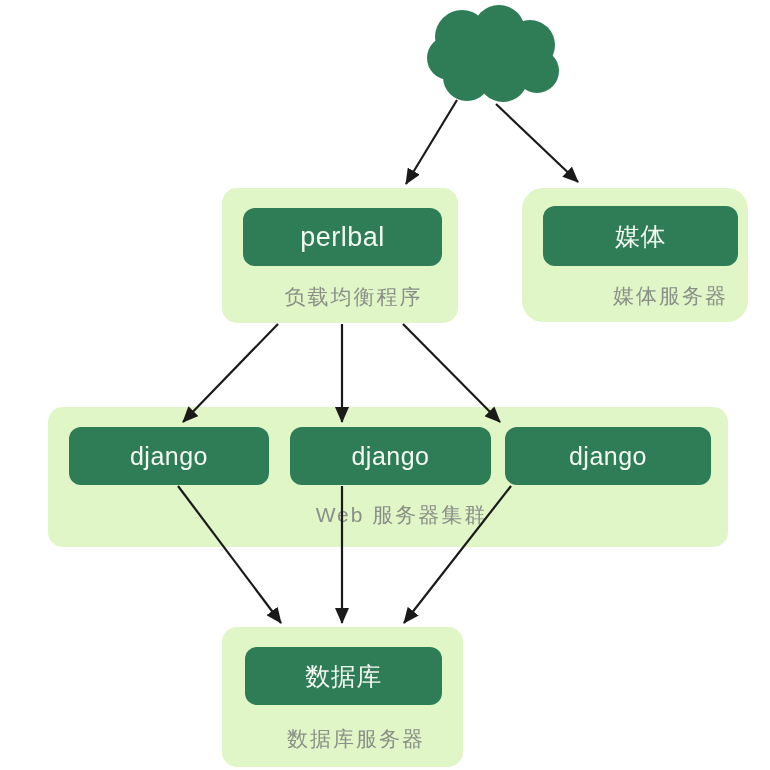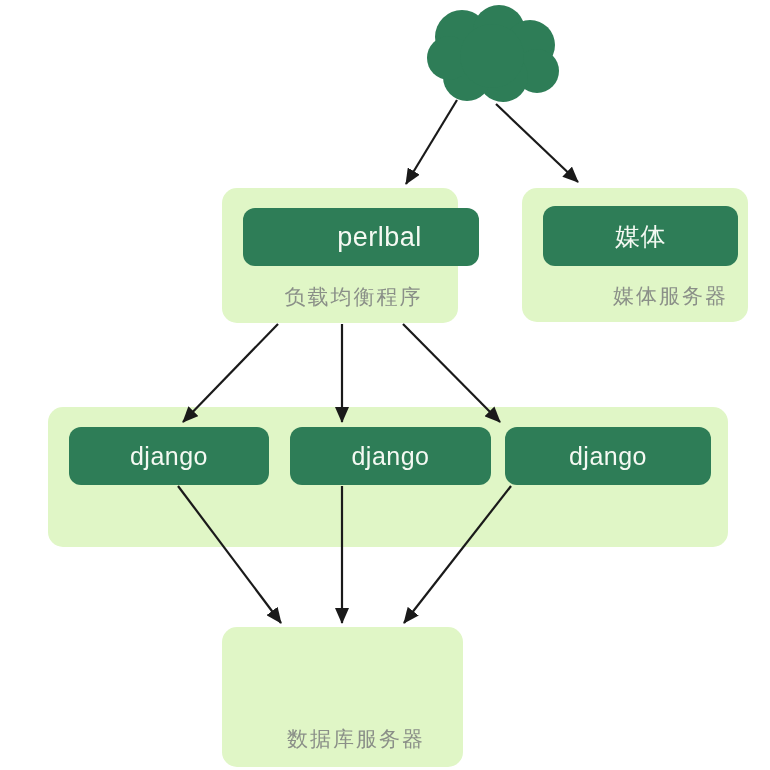--- a/index.html
+++ b/index.html
@@ -31,46 +31,50 @@
     position:absolute;left:0;top:0;z-index:5;pointer-events:none;
   }
   .edge{stroke:var(--arrow);stroke-width:2.2;fill:none;}
 </style>
 </head>
 <body>
 
 <div class="canvas">
 
   <div class="group" style="left:222px;top:188px;width:236px;height:135px;">
-    <div class="node big" style="left:21px;top:20px;width:199px;height:58px;padding-left:37px;">
+    <div class="node big" style="left:21px;top:20px;width:199px;height:58px;">
       <span>perlbal</span>
     </div>
     <div class="caption" style="bottom:14px;">负载均衡程序</div>
   </div>
 
-  <div class="group" style="left:522px;top:188px;width:226px;height:134px;">
+  <div class="group" style="left:522px;top:188px;width:226px;height:134px;border-radius:21px;">
     <div class="node" style="left:21px;top:18px;width:195px;height:60px;">
       <span>媒体</span>
     </div>
     <div class="caption" style="bottom:14px;margin-left:44px;">媒体服务器</div>
   </div>
 
   <div class="group" style="left:6px;top:407px;width:680px;height:140px;margin-left:42px;">
     <div class="node" style="left:21px;top:20px;width:200px;height:58px;">
       <span>django</span>
     </div>
     <div class="node" style="left:242px;top:20px;width:201px;height:58px;">
       <span>django</span>
     </div>
     <div class="node" style="left:457px;top:20px;width:206px;height:58px;">
       <span>django</span>
     </div>
+    <div class="caption" style="bottom:20px;">Web 服务器集群</div>
   </div>
 
   <div class="group" style="left:222px;top:627px;width:241px;height:140px;">
+    <div class="node" style="left:23px;top:20px;width:197px;height:58px;">
+      <span>数据库</span>
+    </div>
     <div class="caption" style="bottom:16px;">数据库服务器</div>
   </div>
 
   <svg class="overlay" width="770" height="770" viewBox="0 0 770 770">
     <defs>
       <marker id="ah" markerUnits="userSpaceOnUse" markerWidth="18" markerHeight="14" refX="15" refY="7" orient="auto">
         <path d="M0,0 L16,7 L0,14 Z" style="fill:var(--arrow);"></path>
       </marker>
     </defs>
 

